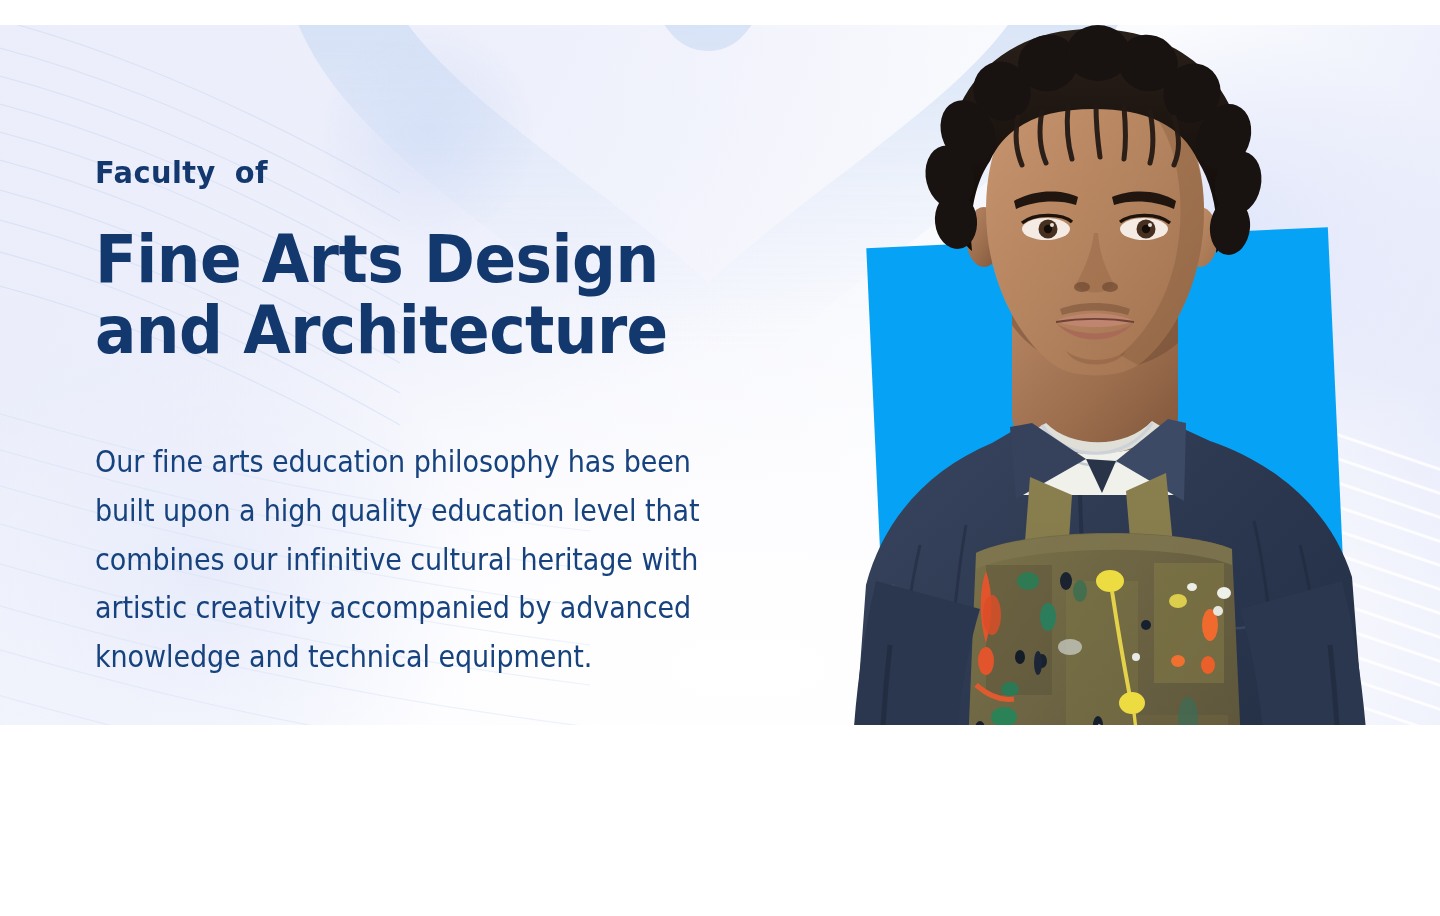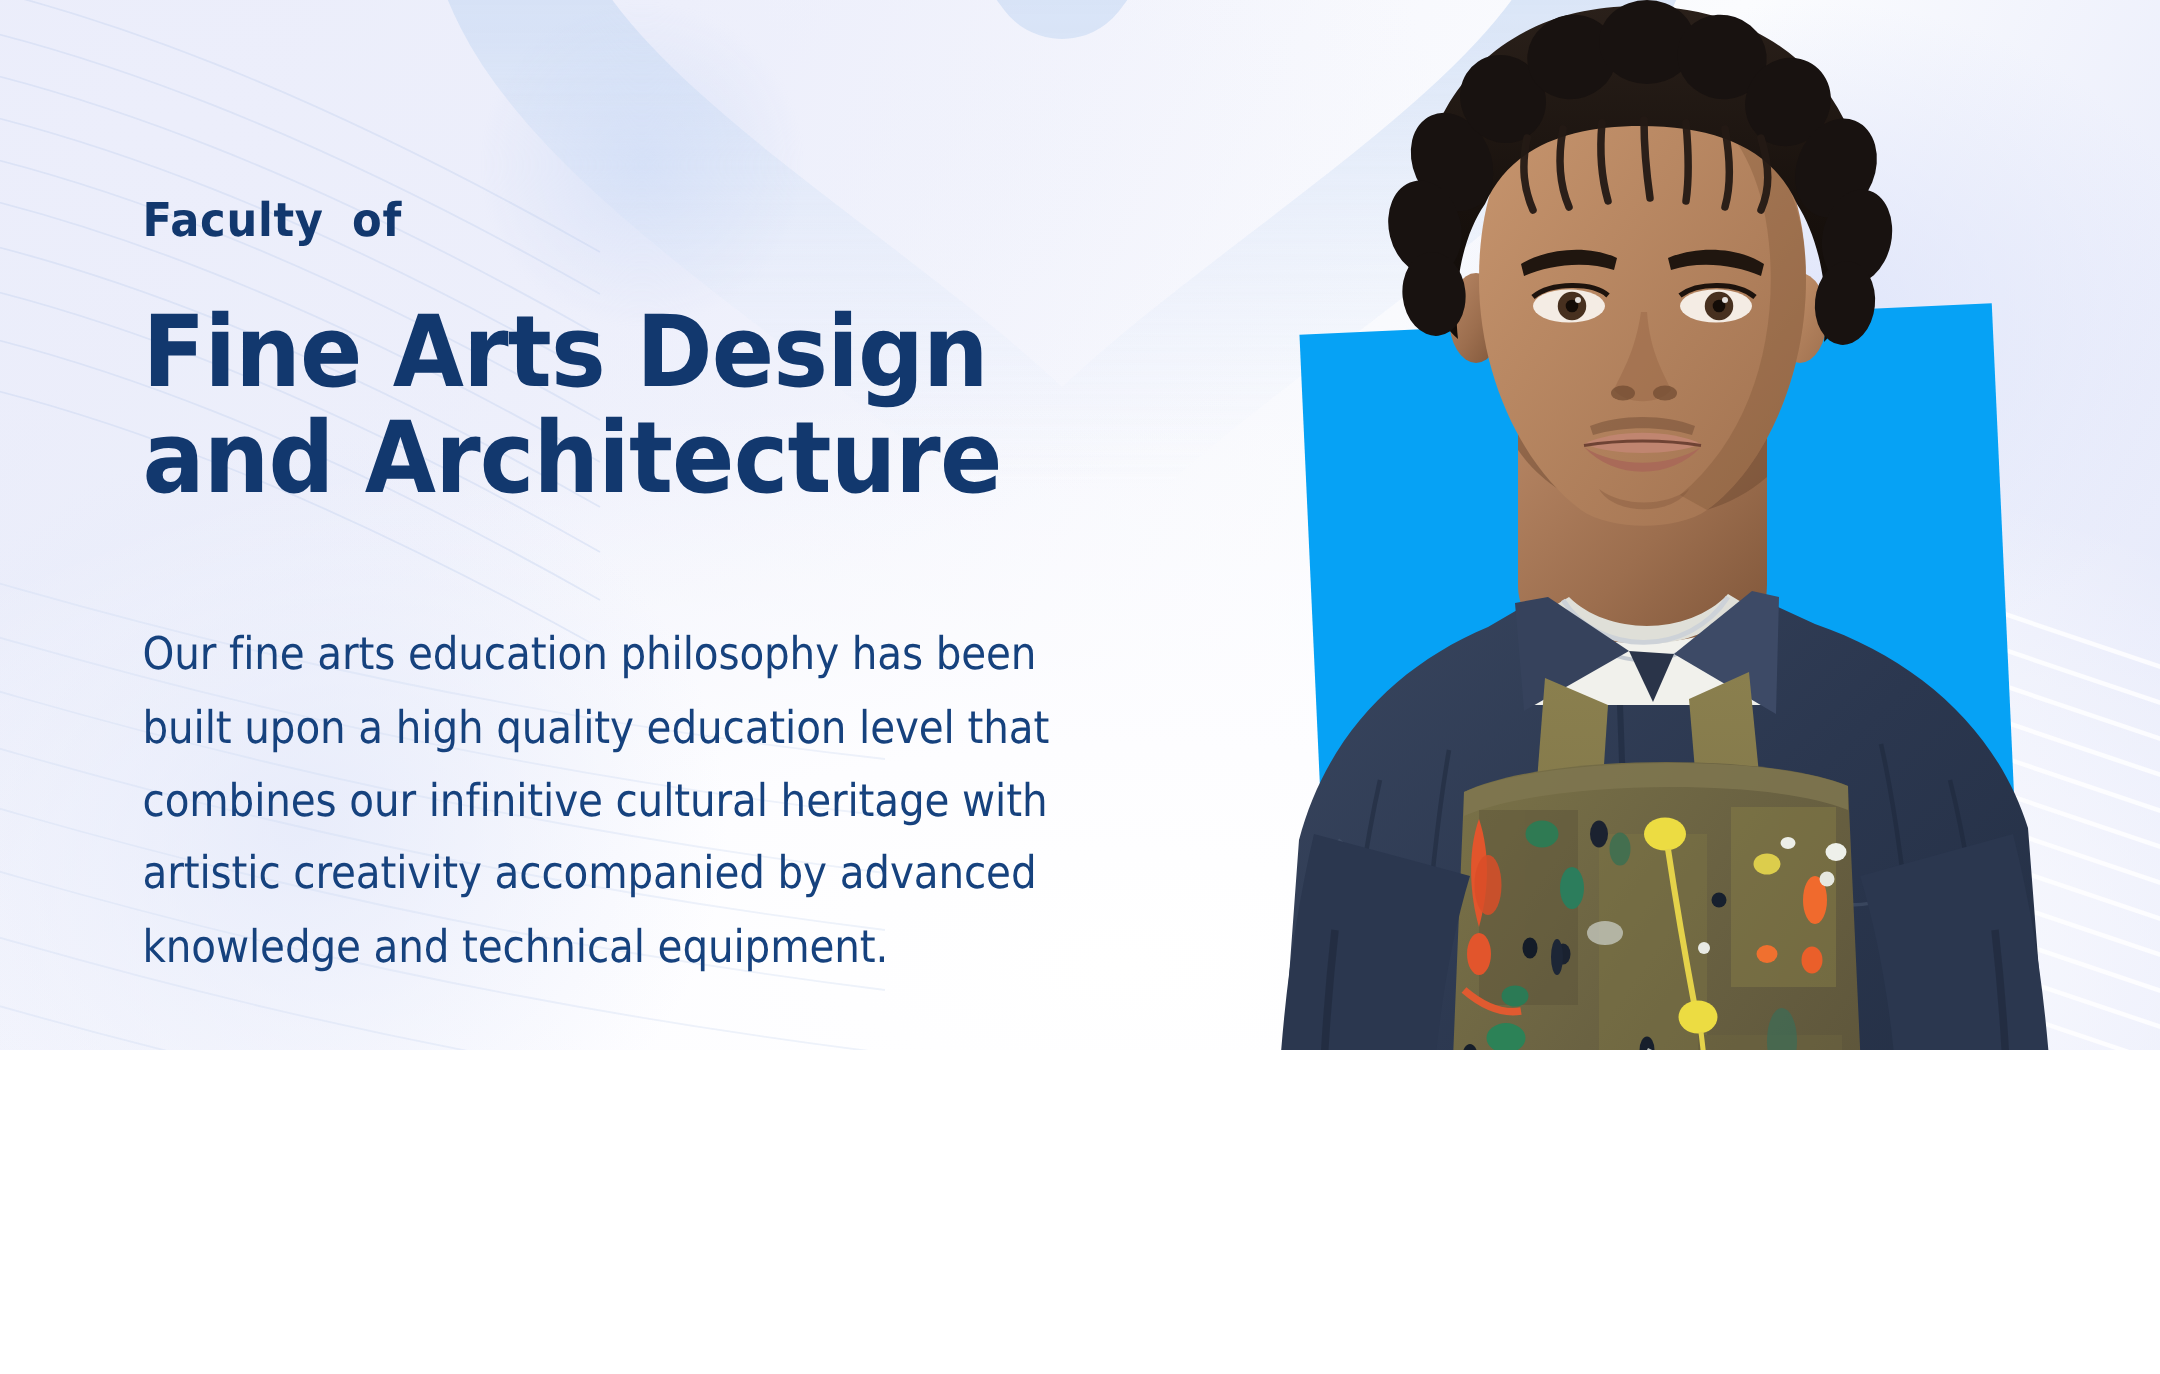--- a/index.html
+++ b/index.html
@@ -7,20 +7,21 @@
     width:1440px; height:916px;
     font-family:"Liberation Sans", sans-serif;
     overflow:hidden;
   }
 
   #banner {
     position:relative;
     width:1440px; height:700px;
     overflow:hidden;
     background:#f0abfc;
+    margin-top:25px;
   }
 
   
   .bg-base {
     position:absolute; inset:0;
     background:
       radial-gradient(120% 95% at 52% 92%, #ffffff 0%, #fdfdff 22%, rgba(244,246,253,0) 58%),
       radial-gradient(95% 80% at 8% 12%,  #eceefb 0%, rgba(236,238,251,0) 62%),
       linear-gradient(115deg, #e9ecfa 0%, #eef0fb 26%, #f7f8fd 50%, #fbfcfe 66%, #eaedfb 88%, #e3e7fa 100%);
   }

